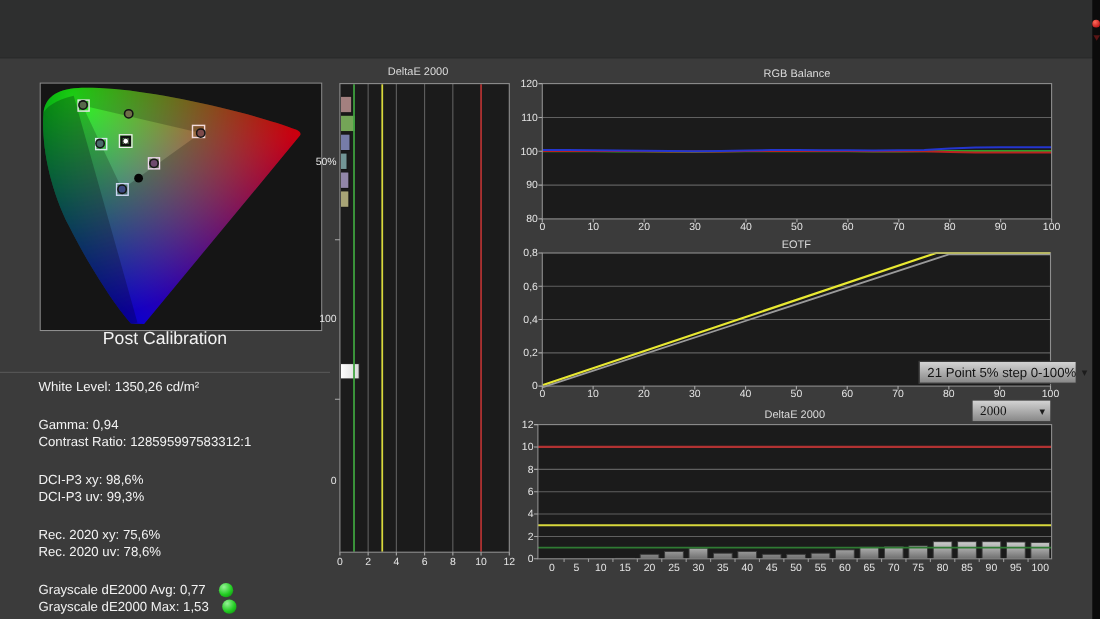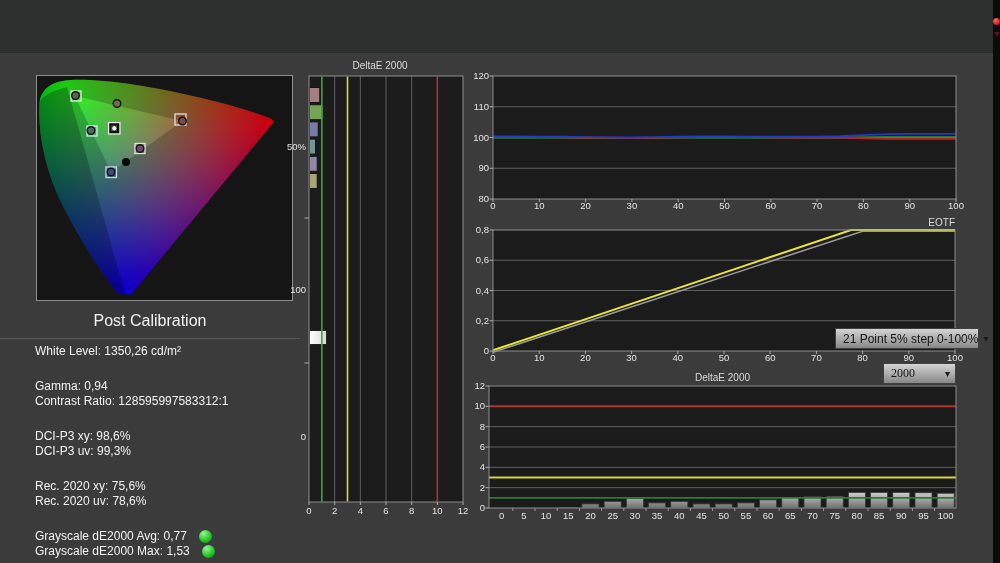--- a/index.html
+++ b/index.html
@@ -8,32 +8,32 @@
   #top-band{position:absolute;left:0;top:0;width:1000px;height:52px;background:#2e2f2f;
             border-bottom:1px solid #2a2b2b;}
   #right-strip{position:absolute;right:0;top:0;width:7px;height:563px;background:#0b0b0b;}
   #red-dot{position:absolute;left:993px;top:18px;width:7px;height:7px;border-radius:50%;
            background:radial-gradient(circle at 35% 30%,#ff6a5a,#c61f1f 70%);}
   #red-tri{position:absolute;left:994px;top:32px;width:0;height:0;border-left:3px solid transparent;
            border-right:3px solid transparent;border-top:5px solid #5a1515;}
   #cie-panel{position:absolute;left:36px;top:75px;width:257px;height:226px;background:#151515;
              border:1px solid #8e8e8e;box-sizing:border-box;}
   #cie-svg{position:absolute;left:0;top:0;}
-  #post-title{position:absolute;left:0;top:312px;width:300px;text-align:center;font-size:16px;
+  #post-title{position:absolute;left:0;top:300px;width:300px;text-align:center;font-size:16px;
               color:#f3f3f3;}
   #title-sep{position:absolute;left:0;top:338px;width:300px;height:1px;background:#585858;}
   #stats{position:absolute;left:35px;top:344px;font-size:12px;color:#f2f2f2;}
   .stat-row{display:flex;align-items:center;height:15.5px;line-height:15.5px;white-space:nowrap;}
   .stat-row.gap{margin-top:19px;}
   .status-dot{display:inline-block;width:13px;height:13px;border-radius:50%;margin-left:12px;
               background:radial-gradient(circle at 35% 28%,#96f296,#22cc22 55%,#0c7a0c);}
   .chart-title{position:absolute;text-align:center;font-size:10px;color:#dadada;}
   #t-mid{left:285px;top:60px;width:190px;}
   #t-rgb{left:493px;top:62px;width:463px;}
-  #t-eotf{left:493px;top:217px;width:462px;text-align:right;}
+  #t-eotf{left:493px;top:217px;width:462px;}
   #t-de{left:489px;top:372px;width:467px;}
   svg.chart{position:absolute;}
   #c-mid{left:285px;top:58px;}
   #c-rgb{left:470px;top:58px;}
   #c-eotf{left:470px;top:212px;}
   #c-de{left:466px;top:374px;}
   svg text{font-family:"Liberation Sans",sans-serif;fill:#e4e4e4;font-size:9.5px;}
   .dropdown{position:absolute;display:flex;align-items:center;height:21px;box-sizing:border-box;
             background:linear-gradient(#d4d4d4,#878787);border:1px solid #3f3f3f;color:#141414;
             font-size:12px;padding:0 5px 0 7px;cursor:default;}
@@ -184,20 +184,21 @@
       <line x1="101" y1="444" x2="101" y2="447" stroke="#aaa" stroke-width="1"></line>
       <text x="101" y="456" text-anchor="middle" font-size="9.5">6</text>
       <line x1="126.66666666666667" y1="444" x2="126.66666666666667" y2="447" stroke="#aaa" stroke-width="1"></line>
       <text x="126.66666666666667" y="456" text-anchor="middle" font-size="9.5">8</text>
       <line x1="152.33333333333334" y1="444" x2="152.33333333333334" y2="447" stroke="#aaa" stroke-width="1"></line>
       <text x="152.33333333333334" y="456" text-anchor="middle" font-size="9.5">10</text>
       <line x1="178" y1="444" x2="178" y2="447" stroke="#aaa" stroke-width="1"></line>
       <text x="178" y="456" text-anchor="middle" font-size="9.5">12</text>
     </svg>
 
+  <div class="chart-title" id="t-rgb">RGB Balance</div>
   <svg class="chart" id="c-rgb" width="500" height="155">
       <rect x="23" y="18" width="463" height="123" fill="#1b1b1b"></rect>
       <line x1="23" y1="110.25" x2="486" y2="110.25" stroke="#606060" stroke-width="1"></line>
       <line x1="23" y1="79.5" x2="486" y2="79.5" stroke="#606060" stroke-width="1"></line>
       <line x1="23" y1="48.75" x2="486" y2="48.75" stroke="#606060" stroke-width="1"></line>
       <polyline points="23,79.5 46.15,79.5 69.3,79.5 92.45,79.65374999999999 115.6,79.80749999999998 138.75,79.96125 161.9,80.11500000000001 185.04999999999998,79.80749999999998 208.2,79.5 231.35,79.5 254.5,79.5 277.65,79.5 300.8,79.5 323.95,79.65374999999999 347.09999999999997,79.65374999999999 370.25,79.5 393.4,79.34625 416.55,79.19250000000002 439.7,79.19250000000002 462.84999999999997,79.19250000000002 486,79.19250000000002" fill="none" stroke="#2aa22a" stroke-width="1.8"></polyline>
       <polyline points="23,79.19250000000002 46.15,79.19250000000002 69.3,79.19250000000002 92.45,79.34625 115.6,79.5 138.75,79.65374999999999 161.9,79.80749999999998 185.04999999999998,79.65374999999999 208.2,79.34625 231.35,79.19250000000002 254.5,79.19250000000002 277.65,79.19250000000002 300.8,79.34625 323.95,79.5 347.09999999999997,79.5 370.25,79.5 393.4,80.26875 416.55,80.73000000000002 439.7,80.73000000000002 462.84999999999997,80.73000000000002 486,80.73000000000002" fill="none" stroke="#bb2222" stroke-width="1.8"></polyline>
       <polyline points="23,78.42375000000001 46.15,78.42375000000001 69.3,78.57750000000001 92.45,78.73124999999999 115.6,79.03874999999998 138.75,79.34625 161.9,79.5 185.04999999999998,79.19250000000002 208.2,78.73124999999999 231.35,78.42375000000001 254.5,78.42375000000001 277.65,78.57750000000001 300.8,78.57750000000001 323.95,78.73124999999999 347.09999999999997,78.57750000000001 370.25,78.26999999999998 393.4,77.04 416.55,76.1175 439.7,75.80999999999999 462.84999999999997,75.80999999999999 486,75.80999999999999" fill="none" stroke="#2436cf" stroke-width="1.8"></polyline>
       <rect x="23" y="18" width="463" height="123" fill="none" stroke="#8e8e8e" stroke-width="1"></rect>
       <line x1="19.5" y1="141" x2="23" y2="141" stroke="#aaa" stroke-width="1"></line>

